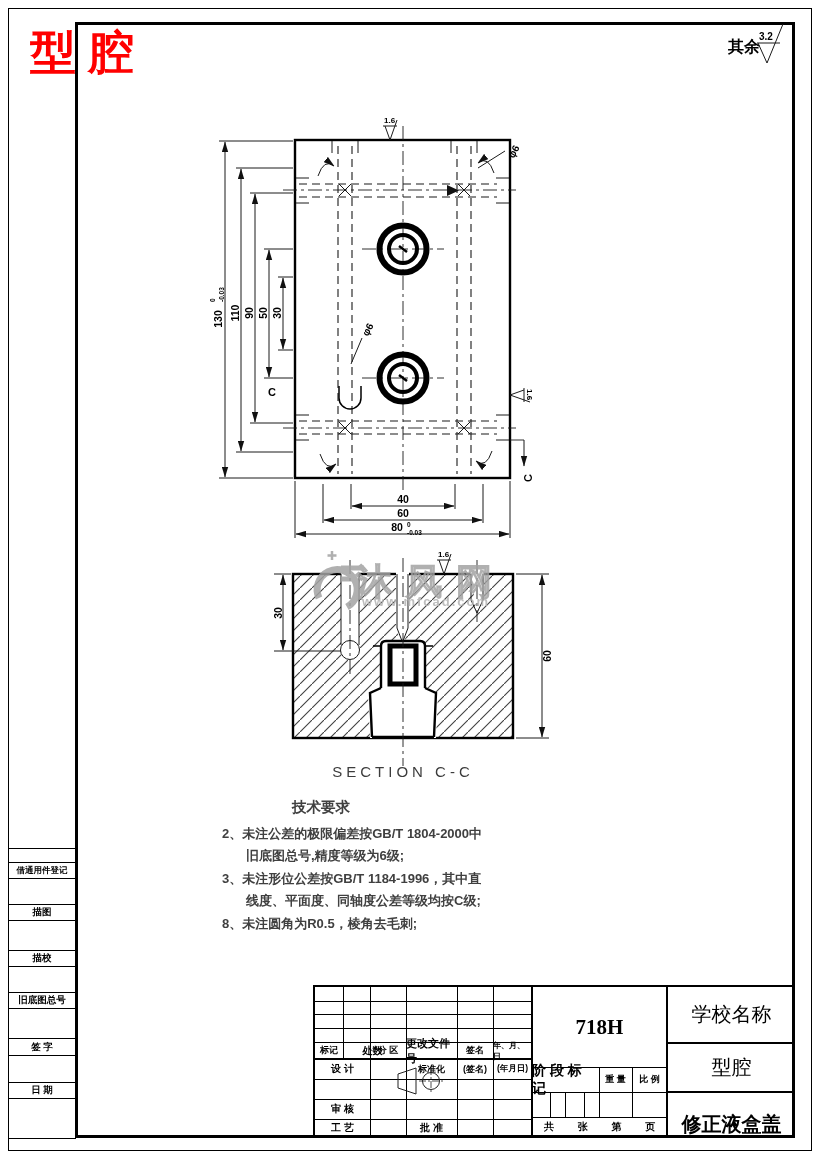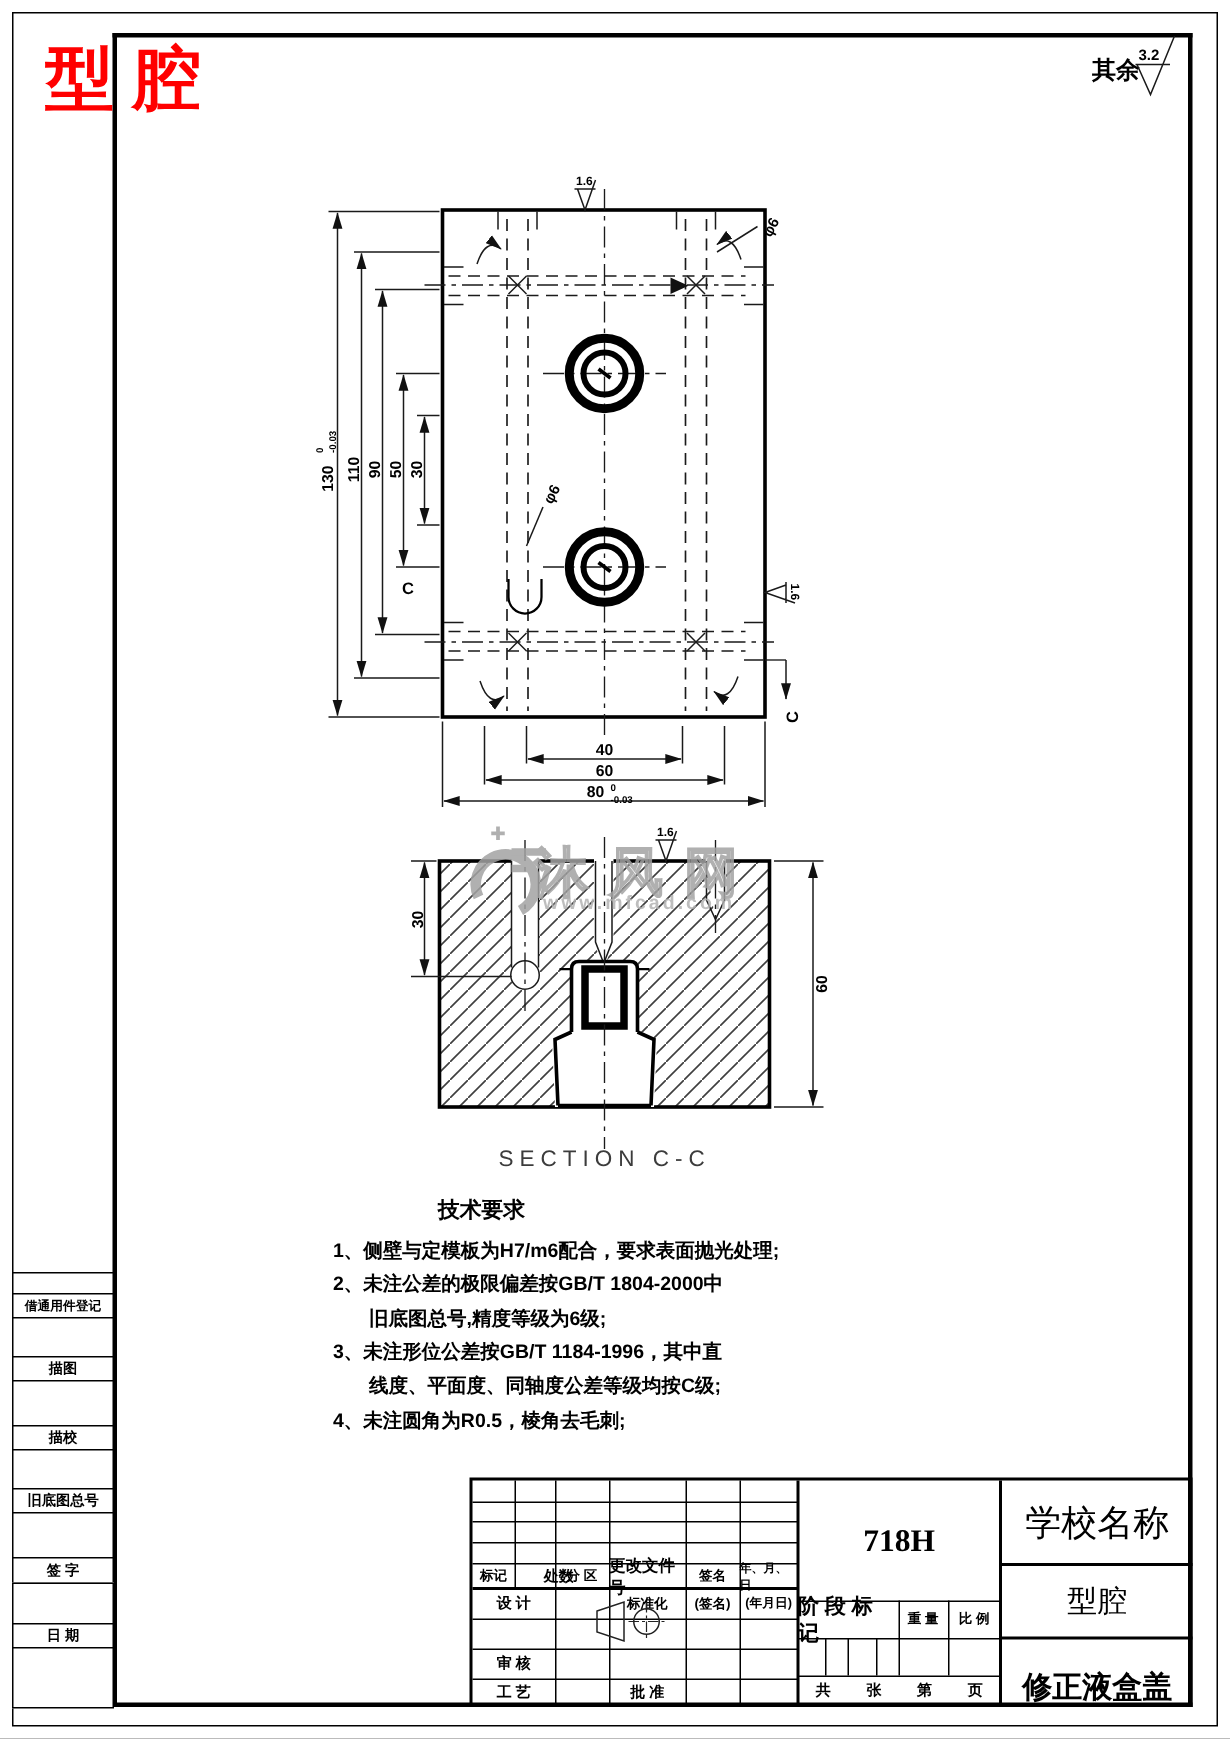--- a/index.html
+++ b/index.html
@@ -19,21 +19,21 @@
   .dash{stroke:#1a1a1a;stroke-width:1.1;fill:none;stroke-dasharray:8 5;}
   .cl{stroke:#1a1a1a;stroke-width:0.9;fill:none;stroke-dasharray:14 4 3 4;}
   .dim{stroke:#1a1a1a;stroke-width:1;fill:none;marker-start:url(#arr);marker-end:url(#arr);}
   .arr1{stroke:#1a1a1a;stroke-width:1;fill:none;marker-end:url(#arr);}
   .dt{font-size:10.5px;fill:#000;font-weight:700;}
   .tol{font-size:6.5px;fill:#000;font-weight:700;}
   .wm{fill:none;stroke:#a3a3a3;stroke-width:1.3;font-weight:700;}
   
   #red-title{left:30px;top:22px;font-size:46px;font-weight:700;color:#f00;
              letter-spacing:12px;font-family:"Liberation Serif",serif;}
-  #tech{left:222px;top:796px;width:320px;font-weight:700;font-size:13px;line-height:22.6px;color:#000000;}
+  #tech{left:222px;top:796px;width:320px;font-weight:700;font-size:13px;line-height:22.6px;color:#404040;}
   #tech .heading{margin-left:70px;font-size:14.5px;margin-bottom:4px;}
   #tech .line{white-space:nowrap;}
   #tech .indent{padding-left:24px;}
   
   #tblock{left:313px;top:985px;width:482px;height:153px;border:2px solid #000;box-sizing:border-box;font-weight:700;}
   #tblock .lbl{position:absolute;display:flex;align-items:center;justify-content:center;font-size:10px;}
   .strip-cell{font-size:9.5px;}
 </style>
 </head>
 <body>
@@ -190,26 +190,25 @@
     <path d="M319,598 a20,20 0 1 1 28,9" fill="none" stroke="#a3a3a3" stroke-width="7"></path>
     <path d="M341,568 h23 M341,579 h16" stroke="#a3a3a3" stroke-width="5" fill="none"></path>
     <path d="M332,551 v9 M327.5,555.5 h9" stroke="#a3a3a3" stroke-width="2.5" fill="none"></path>
     <text class="wm" x="356" y="594" font-size="36" letter-spacing="14">沐风网</text>
     <text x="362" y="606" font-size="13" font-weight="700" fill="#b3b3b3" letter-spacing="2">www.mfcad.com</text>
   </g>
 </svg>
 
 <div id="tech" class="abs">
   <div class="heading">技术要求</div>
-  <div class="line">1、侧壁与定模板为H7/m6配合，要求表面抛光处理;</div>
   <div class="line">2、未注公差的极限偏差按GB/T 1804-2000中</div>
   <div class="line indent">旧底图总号,精度等级为6级;</div>
   <div class="line">3、未注形位公差按GB/T 1184-1996，其中直</div>
   <div class="line indent">线度、平面度、同轴度公差等级均按C级;</div>
-  <div class="line">4、未注圆角为R0.5，棱角去毛刺;</div>
+  <div class="line">8、未注圆角为R0.5，棱角去毛刺;</div>
 </div>
 
 <div>
   <div class="cell" style="left:8px;top:848px;width:68px;height:15px;"></div>
   <div class="cell strip-cell" style="left:8px;top:862px;width:68px;height:17px;font-size:8.5px;">借通用件登记</div>
   <div class="cell" style="left:8px;top:878px;width:68px;height:27px;"></div>
   <div class="cell strip-cell" style="left:8px;top:904px;width:68px;height:17px;">描图</div>
   <div class="cell" style="left:8px;top:920px;width:68px;height:31px;"></div>
   <div class="cell strip-cell" style="left:8px;top:950px;width:68px;height:17px;">描校</div>
   <div class="cell" style="left:8px;top:966px;width:68px;height:27px;"></div>
@@ -270,21 +269,21 @@
   <div class="abs" style="left:217px;top:130px;width:135px;height:19px;display:flex;align-items:center;
        justify-content:space-around;font-size:10px;font-weight:700;">
     <span>共</span>
     <span>张</span>
     <span>第</span>
     <span>页</span>
   </div>
 
   <div class="bline" style="left:353px;top:55px;width:127px;height:2px;"></div>
   <div class="bline" style="left:353px;top:104px;width:127px;height:2px;"></div>
-  <div class="lbl" style="left:353px;top:0;width:127px;height:55px;font-size:24px;font-weight:400;">学校名称</div>
+  <div class="lbl" style="left:353px;top:0;width:127px;height:55px;font-size:20px;font-weight:400;">学校名称</div>
   <div class="lbl" style="left:353px;top:57px;width:127px;height:47px;font-size:20px;font-weight:400;">型腔</div>
   <div class="lbl" style="left:353px;top:116px;width:127px;height:43px;font-size:20px;">修正液盒盖</div>
 </div>
 
 <svg class="abs" style="left:395px;top:1063px;" width="52" height="38" viewBox="0 0 52 38">
   <polygon points="3,11 21,5 21,31 3,25" fill="none" stroke="#222" stroke-width="1"></polygon>
   <circle cx="36" cy="18" r="8.5" fill="none" stroke="#222" stroke-width="1"></circle>
   <path d="M24,18 H49 M36,5 V31" stroke="#222" stroke-width="0.8" stroke-dasharray="7 2 2 2" fill="none"></path>
 </svg>
 

